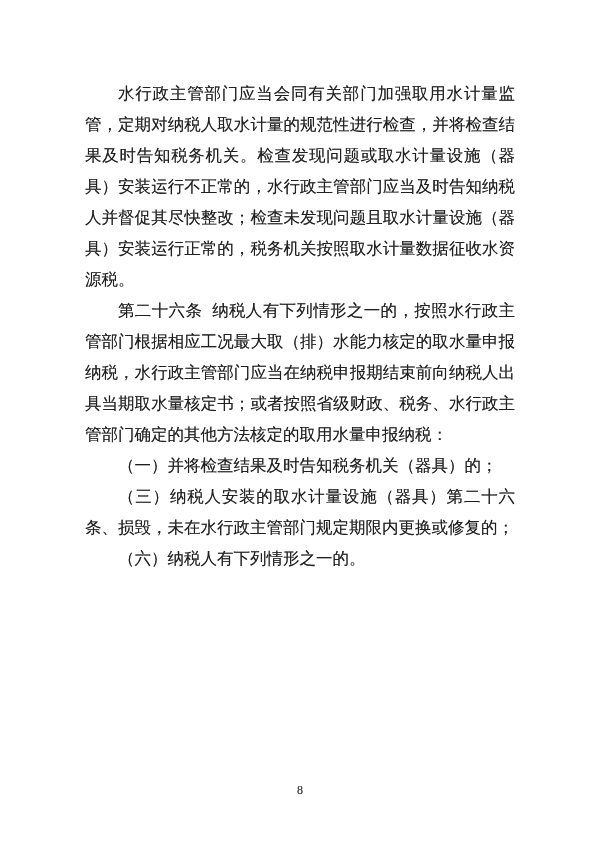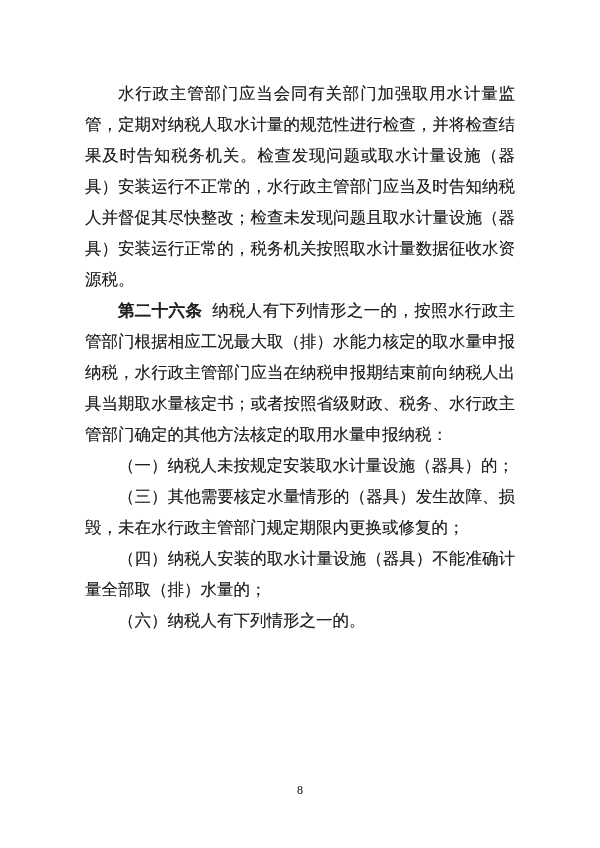--- a/index.html
+++ b/index.html
@@ -26,40 +26,39 @@
     text-align: justify;
     text-justify: inter-character;
     text-shadow: 0 0 0.5px rgba(45,45,45,0.55);
   }
   .para {
     margin: 0;
     padding: 0;
     text-indent: 2em;
   }
   .article-label {
-    font-weight: bold;
+    font-weight: normal;
     margin-right: 0.6em;
   }
   .pagenum {
     position: absolute;
     top: 783px;
     left: 0;
     width: 100%;
     text-align: center;
     font-size: 12px;
     color: #333333;
     text-shadow: 0 0 0.5px rgba(45,45,45,0.5);
   }
 </style>
 </head>
 <body>
 
 <div class="page">
   <main class="doc" id="doc-body">
       <p class="para">水行政主管部门应当会同有关部门加强取用水计量监管，定期对纳税人取水计量的规范性进行检查，并将检查结果及时告知税务机关。检查发现问题或取水计量设施（器具）安装运行不正常的，水行政主管部门应当及时告知纳税人并督促其尽快整改；检查未发现问题且取水计量设施（器具）安装运行正常的，税务机关按照取水计量数据征收水资源税。</p>
       <p class="para"><span class="article-label">第二十六条</span>纳税人有下列情形之一的，按照水行政主管部门根据相应工况最大取（排）水能力核定的取水量申报纳税，水行政主管部门应当在纳税申报期结束前向纳税人出具当期取水量核定书；或者按照省级财政、税务、水行政主管部门确定的其他方法核定的取用水量申报纳税：</p>
-      <p class="para">（一）纳税人未按规定安装取水计量设施（器具）的；</p>
-      <p class="para">（三）其他需要核定水量情形的（器具）发生故障、损毁，未在水行政主管部门规定期限内更换或修复的；</p>
-      <p class="para">（四）纳税人安装的取水计量设施（器具）不能准确计量全部取（排）水量的；</p>
+      <p class="para">（一）并将检查结果及时告知税务机关（器具）的；</p>
+      <p class="para">（三）纳税人安装的取水计量设施（器具）第二十六条、损毁，未在水行政主管部门规定期限内更换或修复的；</p>
       <p class="para">（六）纳税人有下列情形之一的。</p>
     </main>
   <footer class="pagenum">8</footer>
 </div>
 
 </body></html>

